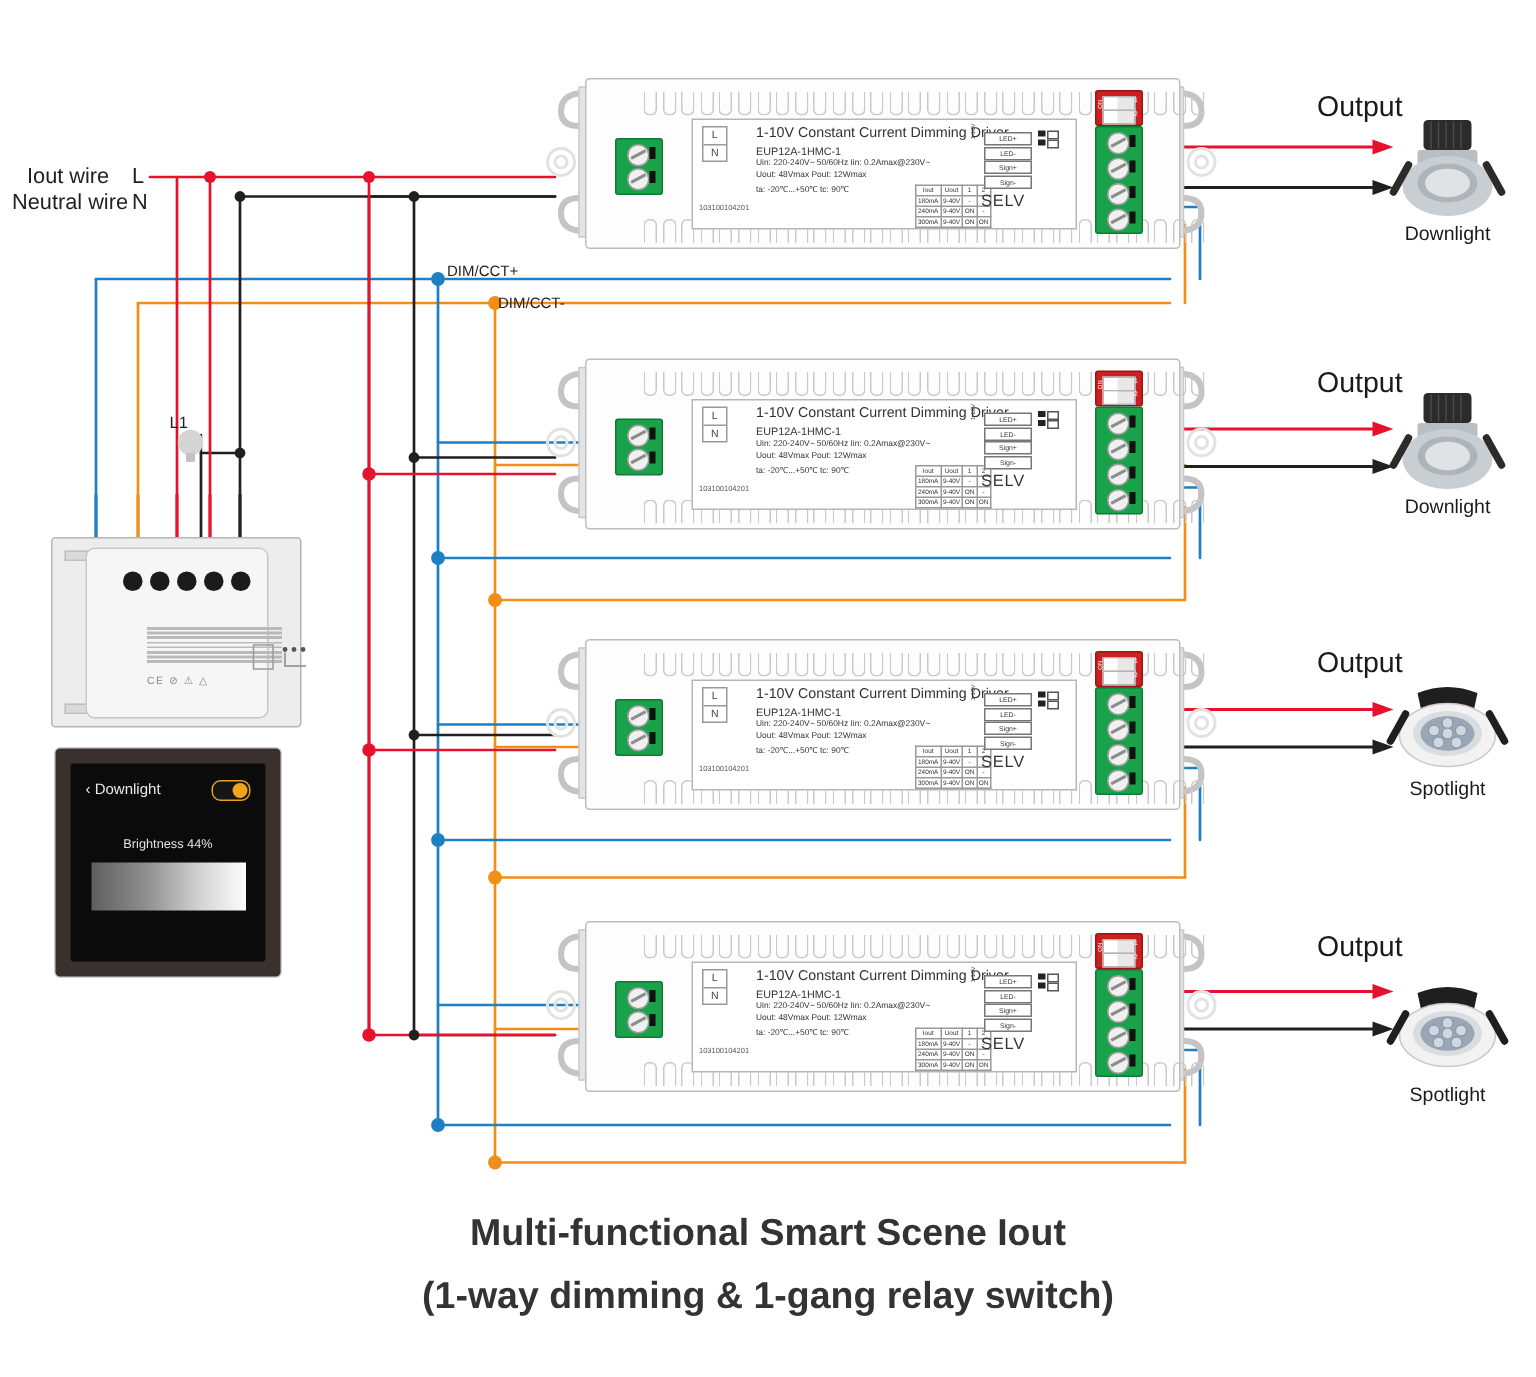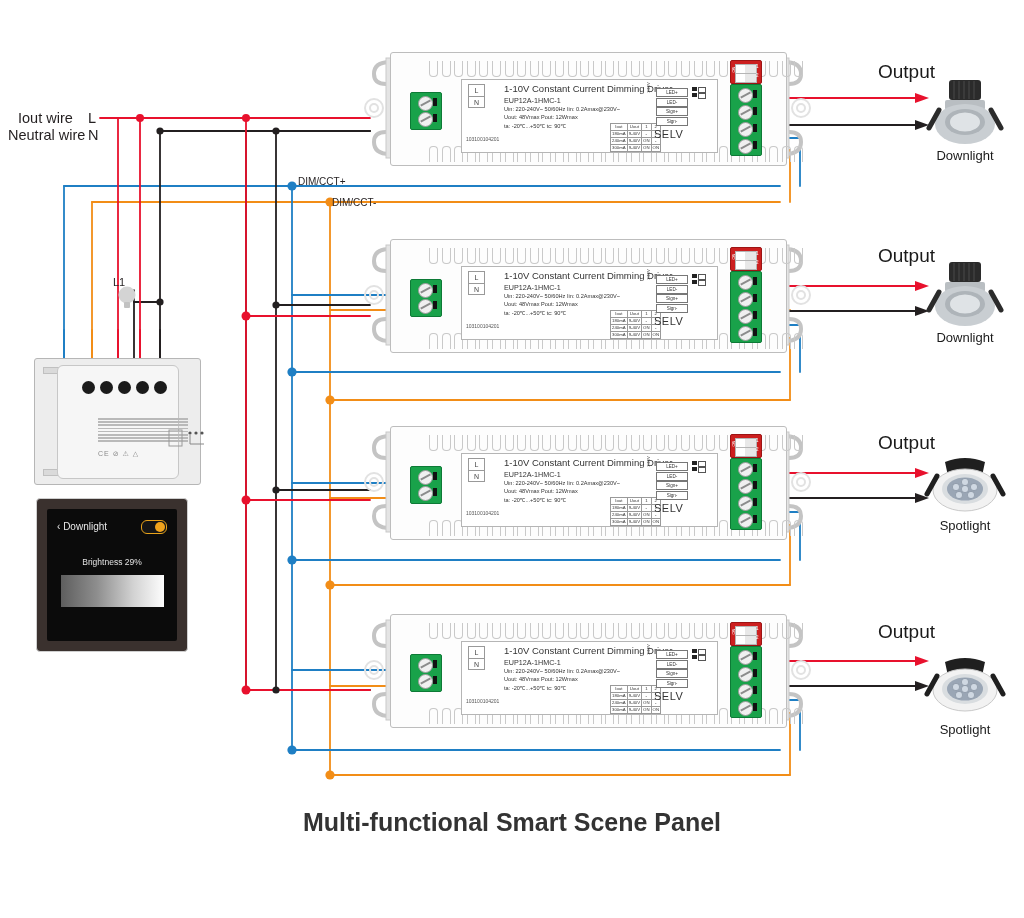--- a/index.html
+++ b/index.html
@@ -265,27 +265,28 @@
 
   <div class="screen">
     <div class="screen-face">
       <div class="sc-back">
         <span>‹</span>
         <span>Downlight</span>
       </div>
       <div class="sc-toggle">
           <i></i>
         </div>
-      <div class="sc-bright">Brightness 29%</div>
+      <div class="sc-bright">Brightness 44%</div>
       <div class="sc-slider"></div>
     </div>
   </div>
 
 
-  <div class="caption cap1">Multi-functional Smart Scene Panel</div>
+  <div class="caption cap1">Multi-functional Smart Scene Iout</div>
+  <div class="caption cap2">(1-way dimming &amp; 1-gang relay switch)</div>
 
   <div class="out-lbl" style="left:878px;top:61px;">Output</div>
   <div class="out-lbl" style="left:878px;top:245px;">Output</div>
   <div class="out-lbl" style="left:878px;top:432px;">Output</div>
   <div class="out-lbl" style="left:878px;top:621px;">Output</div>
 
   <div class="fix-lbl" style="left:905px;top:148px;">Downlight</div>
   <div class="fix-lbl" style="left:905px;top:330px;">Downlight</div>
   <div class="fix-lbl" style="left:905px;top:518px;">Spotlight</div>
   <div class="fix-lbl" style="left:905px;top:722px;">Spotlight</div>

